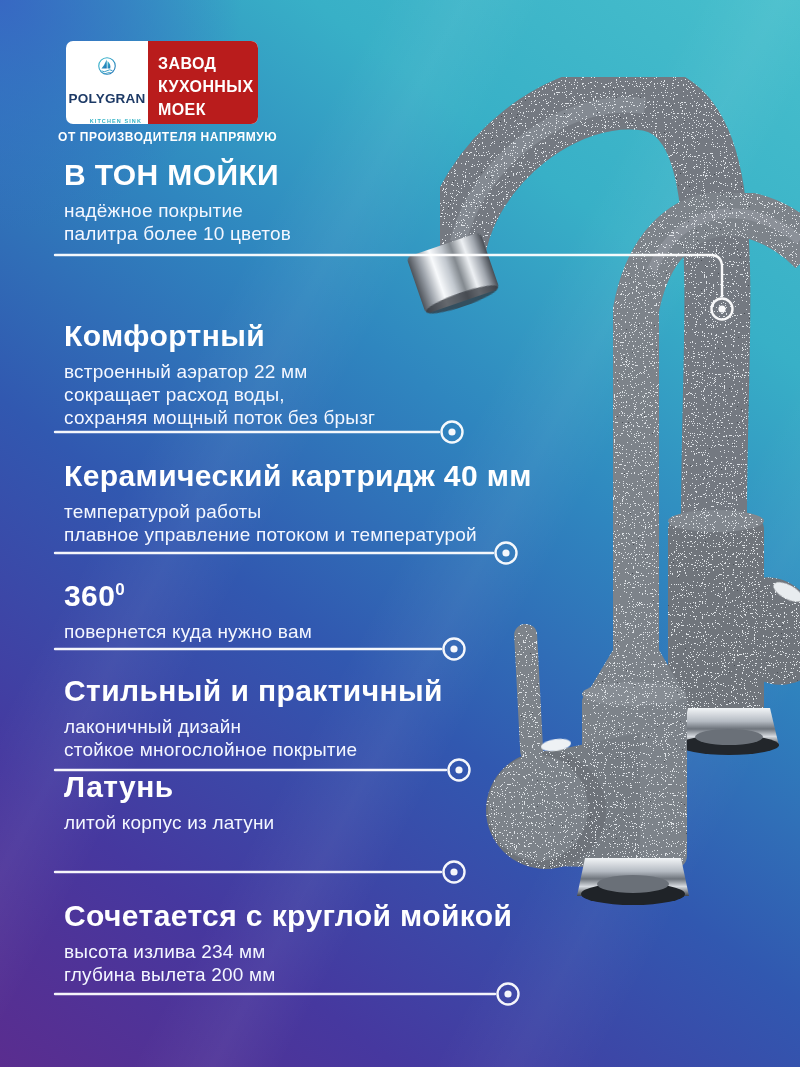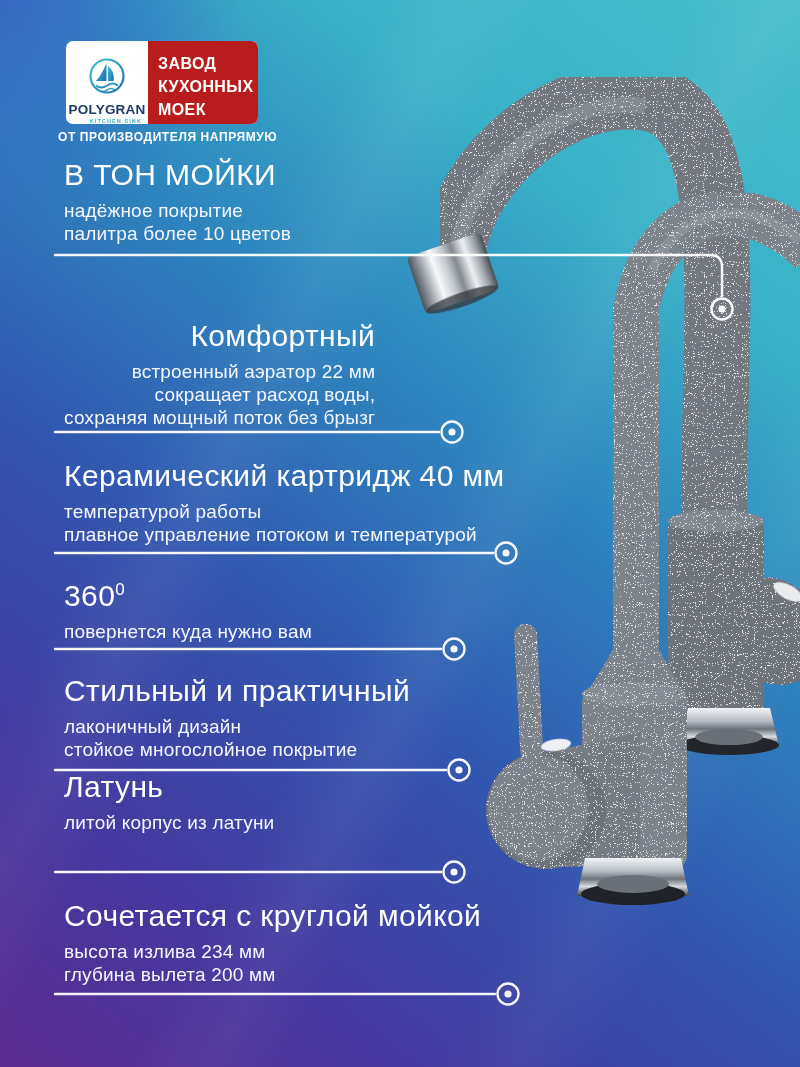--- a/index.html
+++ b/index.html
@@ -15,38 +15,38 @@
     background:linear-gradient(118deg, transparent 28%, rgba(255,255,255,.05) 34%,
       transparent 40%, transparent 51%, rgba(255,255,255,.05) 57%, transparent 62%,
       transparent 73%, rgba(255,255,255,.04) 79%, transparent 85%);
   }
   .faucet-layer{position:absolute; inset:0;}
   
   .logo-badge{
     position:absolute; left:66px; top:41px; width:192px; height:83px;
     display:flex; border-radius:7px; overflow:hidden; background:#fff;
   }
-  .logo-white{width:82px; display:flex; flex-direction:column; align-items:center; padding-top:15px;}
+  .logo-white{width:82px; display:flex; flex-direction:column; align-items:center; padding-top:15px;gap:11px;}
   .logo-emblem{width:44px; height:46px;}
   .logo-name{font-size:13.5px; font-weight:bold; color:#1d3a66; letter-spacing:.2px; margin-top:2px;}
   .logo-sub{font-size:5.5px; font-weight:bold; color:#35b4c6; letter-spacing:1.1px; align-self:flex-end; margin-right:6px; margin-top:1px;}
   .logo-blue{
     flex:1; background:#b91c1c; color:#fff; font-weight:bold; font-size:16px;
     line-height:23px; letter-spacing:.4px; padding:11px 0 0 10px; text-transform:uppercase;
   }
   .tagline{
     position:absolute; left:58px; top:130px; font-size:12px; font-weight:bold;
     letter-spacing:.6px; color:#fff;
   }
   
   .feature{position:absolute; left:64px;}
-  .feature h2{margin:0 0 7px 0; font-size:30px; line-height:34px; font-weight:normal; letter-spacing:.4px;}
+  .feature h2{margin:0 0 7px 0; font-size:30px; line-height:34px; font-weight:bold; letter-spacing:.4px;}
   .feature h2 sup{font-size:17px; vertical-align:super; line-height:0;}
   .feature p{margin:0; font-size:19px; line-height:23px; letter-spacing:.2px; color:#f4f7ff;}
-  .s1{top:158px;} .s2{top:319px;text-align:right;} .s3{top:459px;} .s4{top:579px;}
+  .s1{top:158px;} .s2{top:319px;} .s3{top:459px;} .s4{top:579px;}
   .s5{top:674px;} .s6{top:770px;} .s7{top:899px;}
 </style>
 </head>
 <body>
 
 <div class="poster">
   <div class="streaks"></div>
 
   <svg class="faucet-layer" viewBox="0 0 800 1067">
     <defs>

